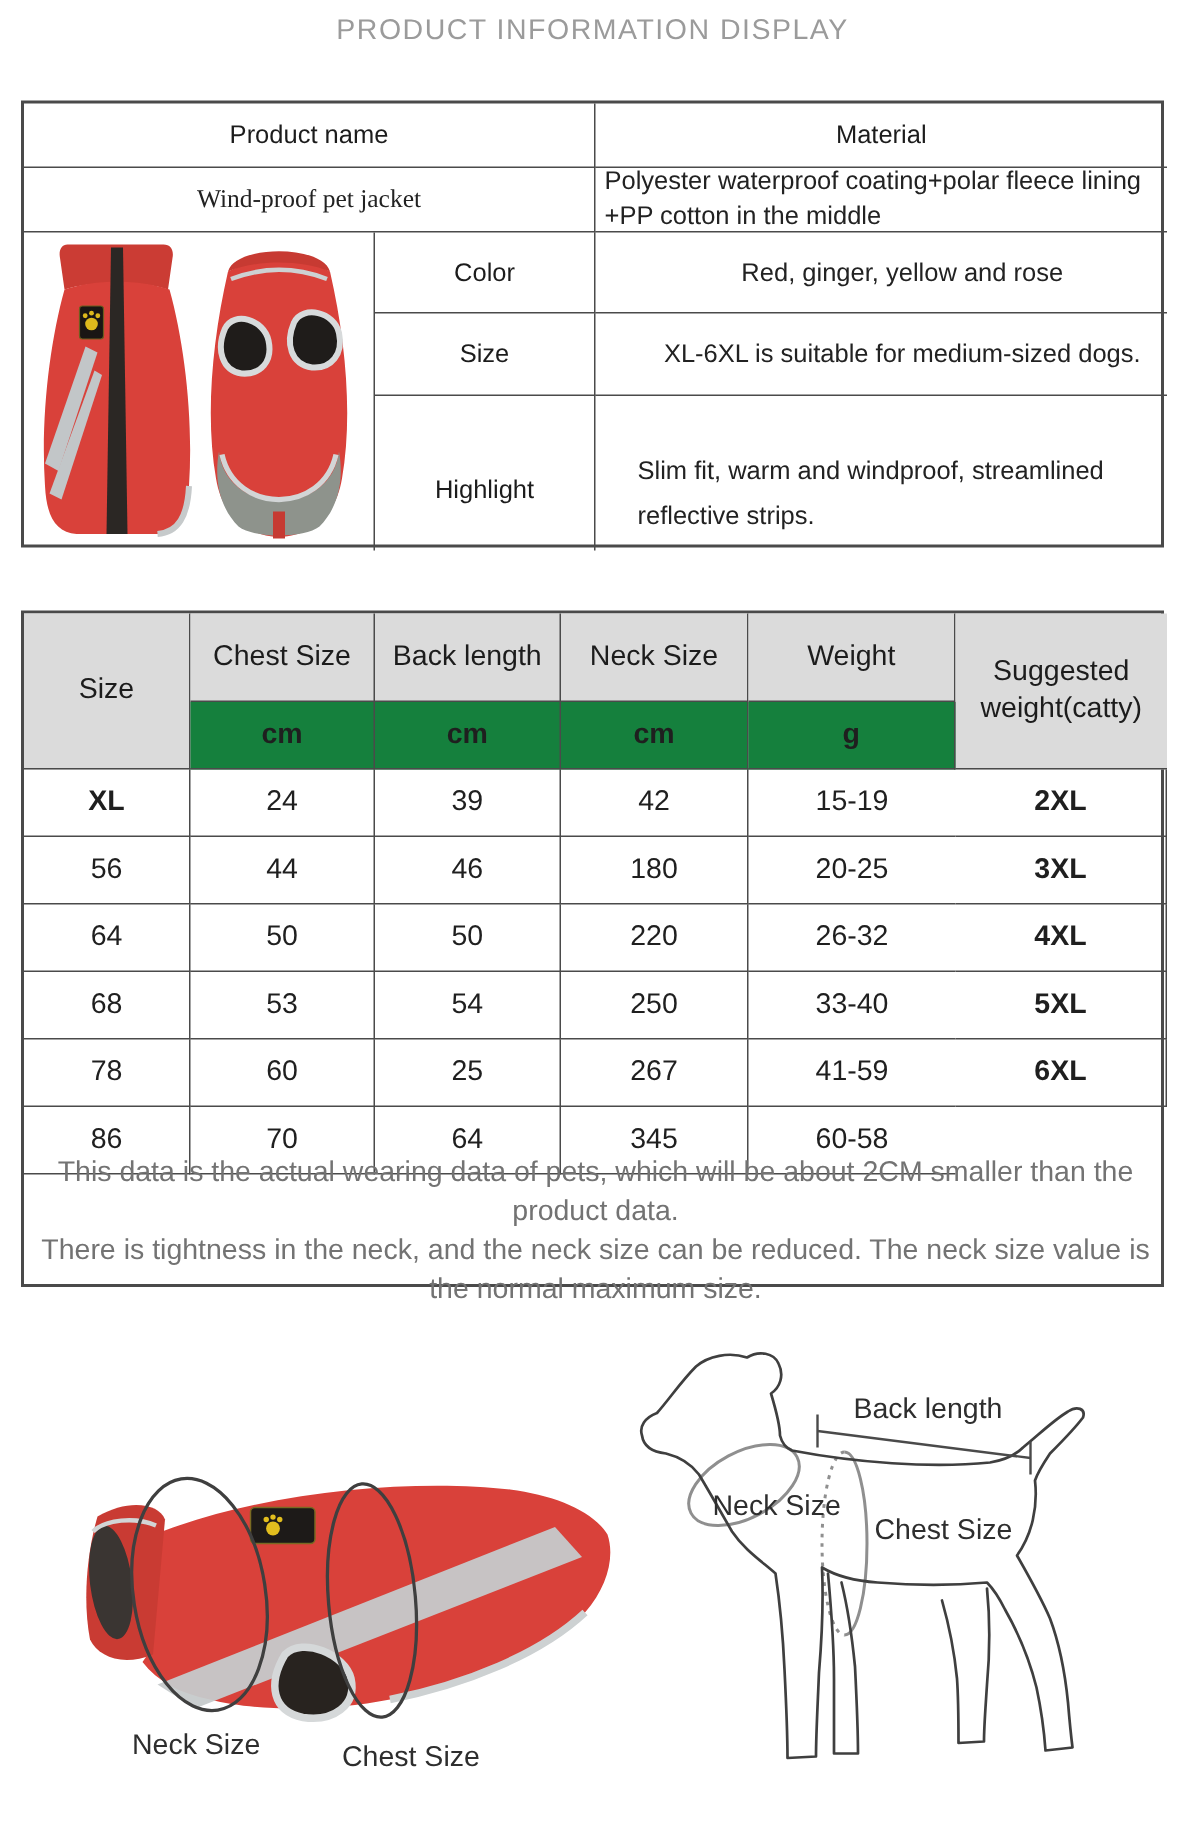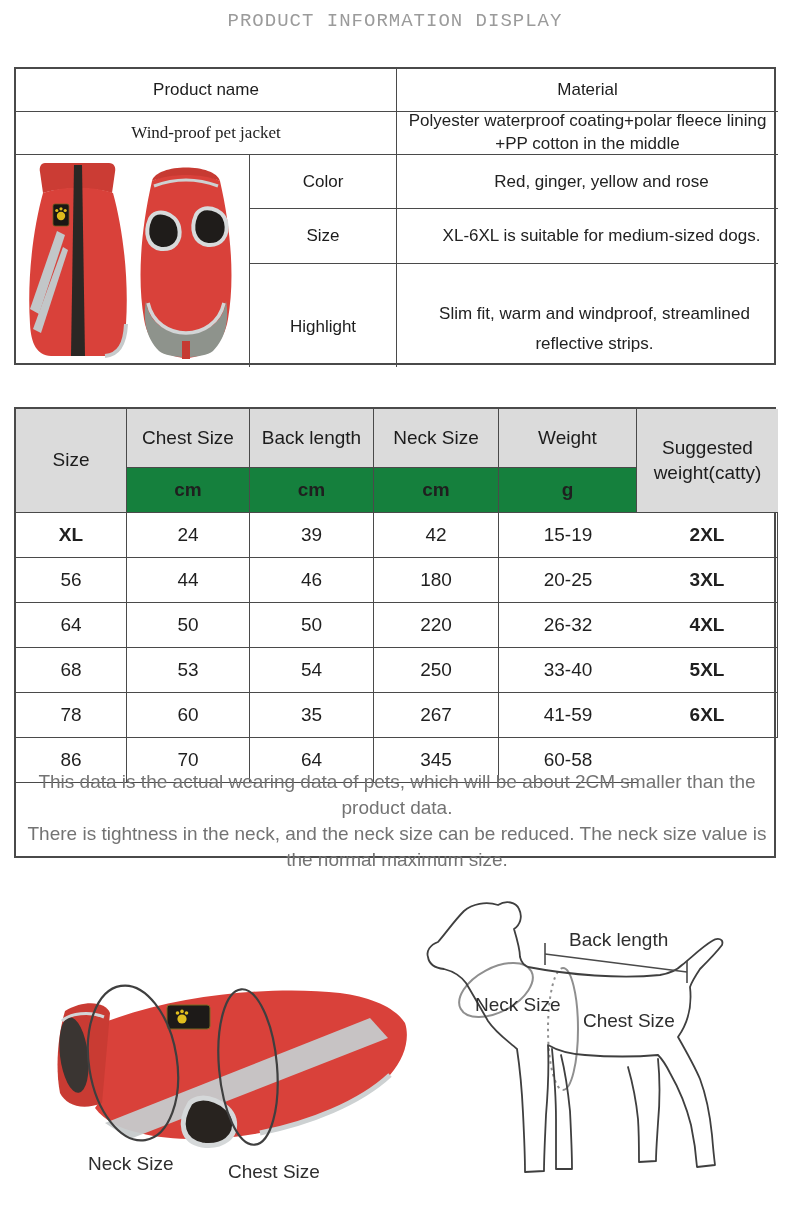--- a/index.html
+++ b/index.html
@@ -1,28 +1,28 @@
 <!DOCTYPE html>
 <html><head>
 <meta charset="utf-8">
 <style>
   html,body{margin:0;padding:0;background:#ffffff;}
   body{font-family:"Liberation Sans","DejaVu Sans",sans-serif;color:#1f1f1f;}
   .page{position:relative;width:790px;height:1217px;background:#fff;overflow:hidden;margin:0 auto;}
 
   .title{position:absolute;left:0;top:10px;width:100%;text-align:center;
-         font-size:19px;letter-spacing:1px;color:#9b9b9b;font-weight:400;font-family:Liberation Mono, monospace;}
+         font-size:19px;letter-spacing:1px;color:#9b9b9b;font-weight:400;}
 
   
   .info-table{position:absolute;left:14px;top:67px;width:762px;height:298px;
               display:grid;grid-template-columns:234px 147px 381px;
               grid-template-rows:43px 43px 54px 55px 103px;
               border:2px solid #4a4a4a;box-sizing:border-box;}
   .info-table .cell{display:flex;align-items:center;justify-content:center;
-              box-sizing:border-box;font-size:17px;text-align:center;}
+              box-sizing:border-box;font-size:17px;text-align:left;}
   .bR{border-right:1px solid #4a4a4a;}
   .bB{border-bottom:1px solid #4a4a4a;}
   .lab{font-weight:500;color:#1c1c1c;}
   .val{font-weight:400;color:#222;}
   .c-prodname{grid-column:1/3;grid-row:1;}
   .c-material-h{grid-column:3;grid-row:1;}
   .c-prodval{grid-column:1/3;grid-row:2;font-family:Liberation Serif, serif;}
   .c-material-v{grid-column:3;grid-row:2;font-size:15.5px;line-height:1.35;padding:0 6px;}
   .c-photo{grid-column:1;grid-row:3/6;position:relative;overflow:hidden;}
   .c-color-l{grid-column:2;grid-row:3;}
@@ -137,21 +137,21 @@
     <div class="cell szlab bR bB">4XL</div>
     <div class="cell bR bB">68</div>
     <div class="cell bR bB">53</div>
     <div class="cell bR bB">54</div>
     <div class="cell bR bB">250</div>
     <div class="cell bB">33-40</div>
 
     <div class="cell szlab bR bB">5XL</div>
     <div class="cell bR bB">78</div>
     <div class="cell bR bB">60</div>
-    <div class="cell bR bB">35</div>
+    <div class="cell bR bB">25</div>
     <div class="cell bR bB">267</div>
     <div class="cell bB">41-59</div>
 
     <div class="cell szlab bR bB">6XL</div>
     <div class="cell bR bB">86</div>
     <div class="cell bR bB">70</div>
     <div class="cell bR bB">64</div>
     <div class="cell bR bB">345</div>
     <div class="cell bB">60-58</div>
 

